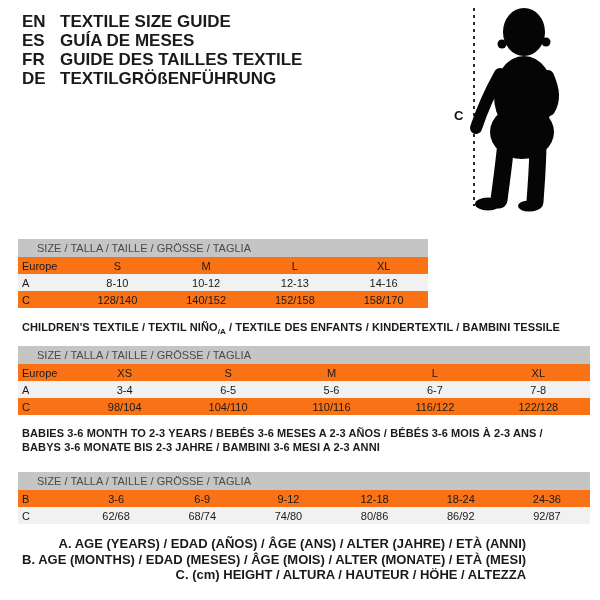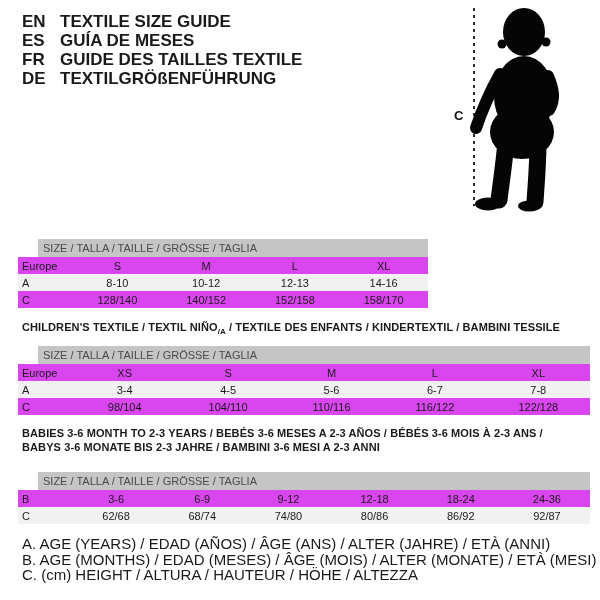--- a/index.html
+++ b/index.html
@@ -11,32 +11,32 @@
   .lang-list{position:absolute;left:22px;top:12px;}
   .lang-row{display:flex;height:19px;line-height:19px;font-size:17px;font-weight:bold;}
   .lang-code{width:38px;}
   
   .figure{position:absolute;left:448px;top:4px;width:140px;height:210px;}
   
   .sec-title{position:absolute;left:22px;font-size:11px;font-weight:bold;line-height:14px;letter-spacing:.1px;white-space:nowrap;}
   .sub{font-size:8px;vertical-align:sub;}
   
   .stable{position:absolute;left:18px;}
-  .size-bar{height:18px;line-height:18px;background:#c5c5c5;color:#4a4a4a;font-size:11px;padding-left:5px;font-weight:normal;margin-left:20px;}
+  .size-bar{height:18px;line-height:18px;background:#c5c5c5;color:#4a4a4a;font-size:11px;padding-left:19px;font-weight:normal;}
   .trow{display:grid;height:17px;align-items:center;font-size:11px;}
   .cols5{grid-template-columns:55px repeat(4,1fr);}
   .cols6{grid-template-columns:55px repeat(5,1fr);}
   .cols7{grid-template-columns:55px repeat(6,1fr);}
   .trow .c{text-align:center;}
   .trow .lbl{text-align:left;padding-left:4px;}
   .row-gray{background:#f1f1f1;}
-  .row-white{background:#d946ef;}
+  .row-white{background:#f97316;}
   
   .legend{position:absolute;left:22px;top:536px;}
-  .legend-line{font-size:15px;font-weight:normal;line-height:15.5px;white-space:nowrap;}
+  .legend-line{font-size:13px;font-weight:bold;line-height:15.5px;white-space:nowrap;text-align:right;}
 </style>
 </head>
 <body>
 
 <div id="canvas">
 
   <div class="lang-list">
     <div class="lang-row">
       <span class="lang-code">EN</span>
       <span class="lang-label">TEXTILE SIZE GUIDE</span>
@@ -109,21 +109,21 @@
       <div class="lbl">Europe</div>
       <div class="c">XS</div>
       <div class="c">S</div>
       <div class="c">M</div>
       <div class="c">L</div>
       <div class="c">XL</div>
     </div>
     <div class="trow cols6 row-gray">
       <div class="lbl">A</div>
       <div class="c">3-4</div>
-      <div class="c">4-5</div>
+      <div class="c">6-5</div>
       <div class="c">5-6</div>
       <div class="c">6-7</div>
       <div class="c">7-8</div>
     </div>
     <div class="trow cols6 row-white">
       <div class="lbl">C</div>
       <div class="c">98/104</div>
       <div class="c">104/110</div>
       <div class="c">110/116</div>
       <div class="c">116/122</div>

